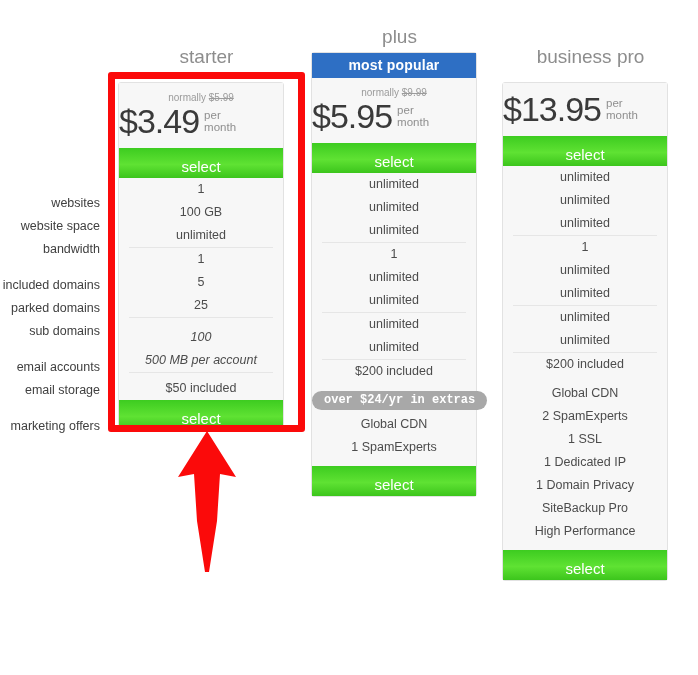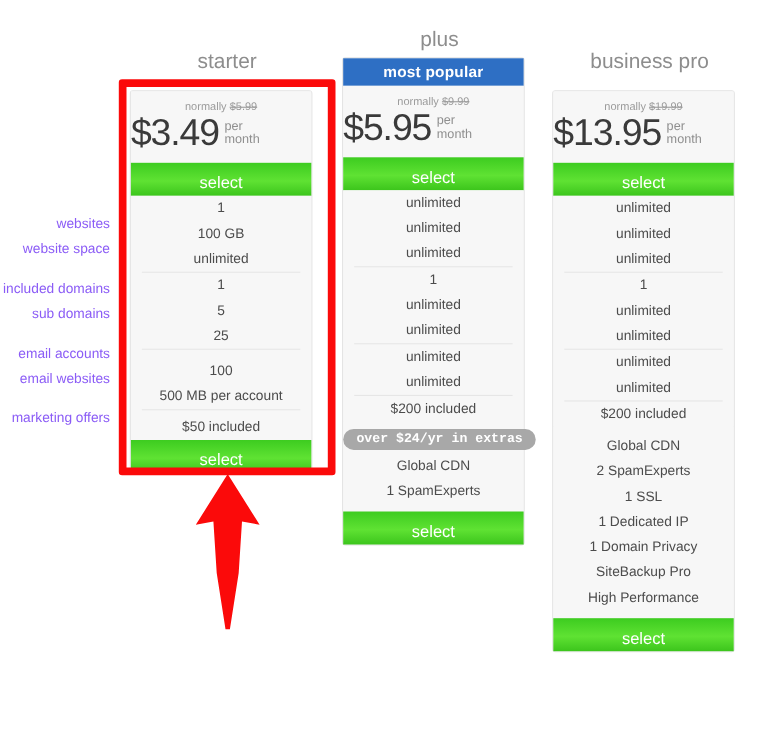--- a/index.html
+++ b/index.html
@@ -22,21 +22,21 @@
     height: 675px;
   }
 
   
   .labels {
     position: absolute;
     left: 0;
     top: 0;
     width: 104px;
     text-align: right;
-    color: #8b5cf6;
+    color: #404040;
     font-size: 12.5px;
   }
   .label-row {
     height: 23px;
     line-height: 23px;
     white-space: nowrap;
     padding-right: 4px;
   }
   .label-gap { height: 13px; }
 
@@ -175,26 +175,28 @@
   }
 </style>
 </head>
 <body>
 
 <div id="stage">
 
   <div class="labels" id="labels" style="top: 192px;">
       <div class="label-row">websites</div>
       <div class="label-row">website space</div>
+      <div class="label-row">bandwidth</div>
       <div class="label-gap"></div>
       <div class="label-row">included domains</div>
+      <div class="label-row">parked domains</div>
       <div class="label-row">sub domains</div>
       <div class="label-gap"></div>
       <div class="label-row">email accounts</div>
-      <div class="label-row">email websites</div>
+      <div class="label-row">email storage</div>
       <div class="label-gap"></div>
       <div class="label-row">marketing offers</div>
     </div>
 
   <div id="plans-root">
       <div class="plan-name" style="left: 118px; top: 46px;">starter</div>
       <div class="card" style="left: 118px; top: 82px;">
         <div class="price-box">
           <div class="normally"><span>normally</span> <span class="old">$5.99</span></div>
           <div class="price-line">
@@ -210,21 +212,21 @@
           <div class="feat-group">
             <div class="feat-row">1</div>
             <div class="feat-row">100 GB</div>
             <div class="feat-row">unlimited</div>
           </div>
           <div class="feat-group" style="padding-top: 0px;">
             <div class="feat-row">1</div>
             <div class="feat-row">5</div>
             <div class="feat-row">25</div>
           </div>
-          <div class="feat-group" style="padding-top: 8px;">
+          <div class="feat-group" style="padding-top: 8px; font-style: italic;">
             <div class="feat-row">100</div>
             <div class="feat-row">500 MB per account</div>
           </div>
           <div class="feat-group" style="padding-top: 4px;">
             <div class="feat-row">$50 included</div>
           </div>
         </div>
         <button class="select-btn">select</button>
       </div>
       <div class="plan-name" style="left: 311px; top: 26px;">plus</div>
@@ -259,21 +261,20 @@
           <div class="feat-group" style="padding-top: 0px;">
             <div class="feat-row">$200 included</div>
           </div>
         </div>
         <div class="extras"><div class="pill gray">over $24/yr in extras</div><div class="extra-row">Global CDN</div><div class="extra-row">1 SpamExperts</div></div>
         <button class="select-btn">select</button>
       </div>
       <div class="plan-name" style="left: 502px; top: 46px;">business pro</div>
       <div class="card" style="left: 502px; top: 82px;">
         <div class="price-box">
-          <div class="normally"><span>normally</span> <span class="old">$19.99</span></div>
           <div class="price-line">
             <span class="price-amount">$13.95</span>
             <span class="per-month">
               <div>per</div>
               <div>month</div>
             </span>
           </div>
         </div>
         <button class="select-btn">select</button>
         <div class="features">

